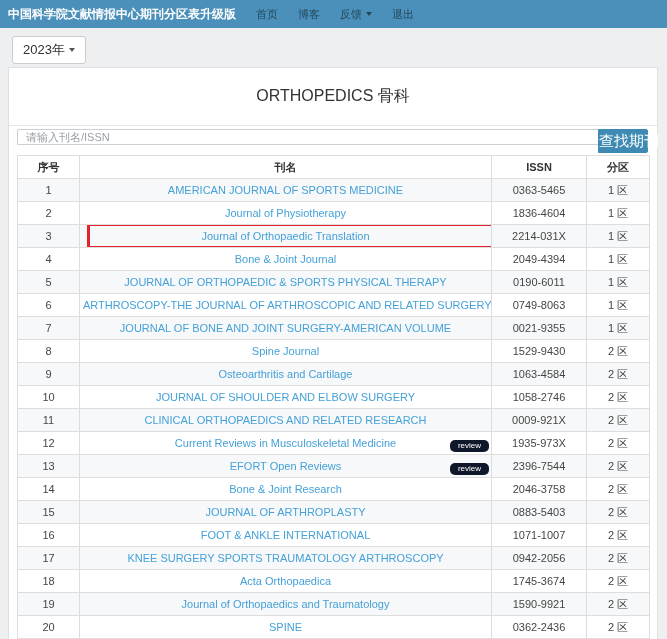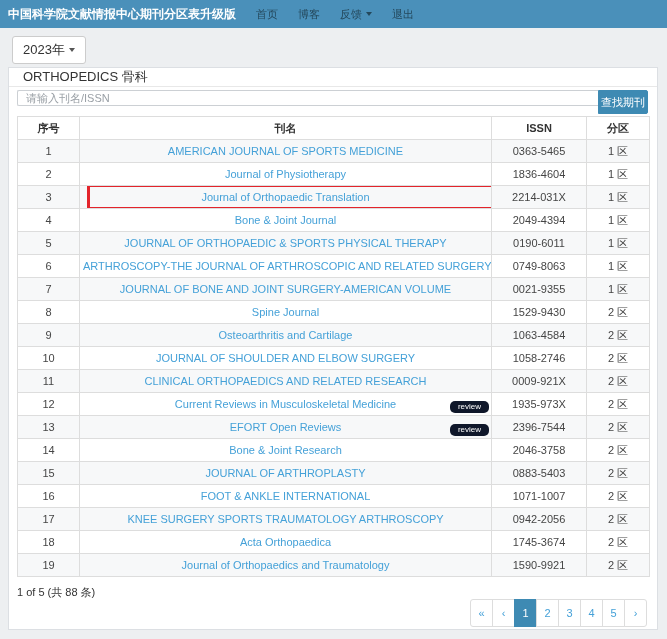--- a/index.html
+++ b/index.html
@@ -32,34 +32,35 @@
     padding:4px 10px; font-size:13px; color:#333; cursor:pointer;
     font-family:inherit;
   }
   .year-btn .caret { color:#555; }
   
   .panel {
     margin-left:8px; width:650px; background:#ffffff;
     border:1px solid #dcdfe3; position:relative;
   }
   .panel-heading {
-    padding:0 14px; font-size:13px; color:#333;
+    padding:18px 14px; font-size:16px; color:#333;
     border-bottom:1px solid #e8e8e8;
+    text-align:center;
   }
   
   .search-row { display:flex; margin:3px 9px 2px 8px; }
   .search-input {
     flex:1; height:16px; border:1px solid #ccd0d4; border-right:none;
     padding:0 8px; font-size:11px; color:#333; font-family:inherit;
     border-radius:2px 0 0 2px; outline:none;
   }
   .search-input::placeholder { color:#9aa0a6; }
   .search-btn {
     width:50px; height:24px; background:#3e8ab3; color:#fff; border:1px solid #3e8ab3;
-    font-size:11px; cursor:pointer; border-radius:0 2px 2px 0; font-family:inherit;
+    font-size:15px; cursor:pointer; border-radius:0 2px 2px 0; font-family:inherit;
     white-space:nowrap; padding:0;
   }
   
   table {
     margin:0 10px 0 8px; width:632px; border-collapse:collapse; table-layout:fixed;
     font-size:11px;
   }
   th, td {
     border:1px solid #ddd; text-align:center; padding:4px 3px;
     line-height:14px; overflow:hidden; white-space:nowrap;
@@ -254,20 +255,26 @@
           <td class="name"><a>Acta Orthopaedica</a></td>
           <td class="issn">1745-3674</td>
           <td class="zone">2 区</td>
         </tr>
         <tr>
           <td class="num">19</td>
           <td class="name"><a>Journal of Orthopaedics and Traumatology</a></td>
           <td class="issn">1590-9921</td>
           <td class="zone">2 区</td>
         </tr>
+        <tr>
+          <td class="num">20</td>
+          <td class="name"><a>SPINE</a></td>
+          <td class="issn">0362-2436</td>
+          <td class="zone">2 区</td>
+        </tr>
       </tbody>
   </table>
 
   <div class="table-footer">
     <span>1 of 5 (共 88 条)</span>
     <div class="pager">
         <button class="page-btn">«</button>
         <button class="page-btn">‹</button>
         <button class="page-btn active">1</button>
         <button class="page-btn">2</button>

